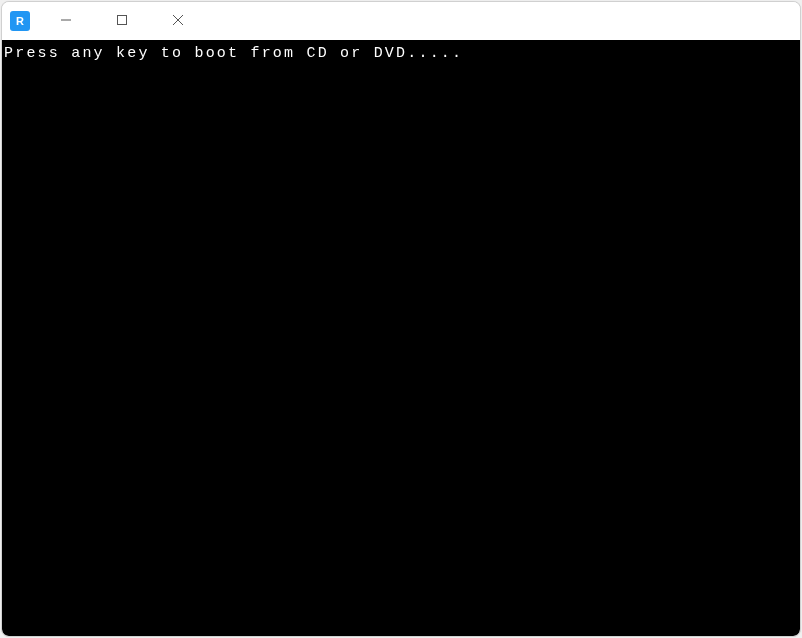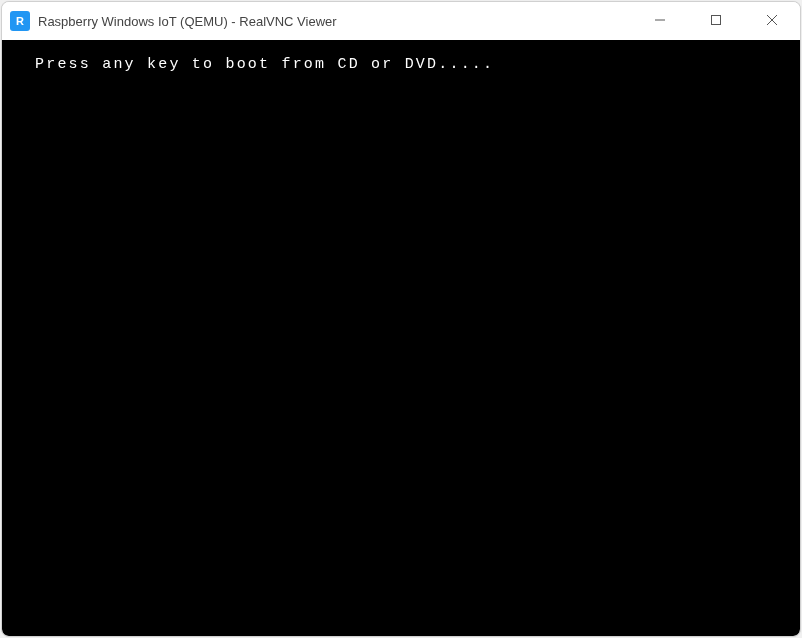--- a/index.html
+++ b/index.html
@@ -86,38 +86,36 @@
       color: #ffffff;
       font-family: "Courier New", Courier, monospace;
       font-size: 15px;
       padding: 0;
       overflow: hidden;
       position: relative;
       border-radius: 0 0 6px 6px;
     }
     .boot-text {
       position: absolute;
-      top: 16px;
+      top: 5px;
       left: 2px;
       white-space: pre;
       letter-spacing: 2.2px;
       word-spacing: 0px;
       line-height: 1.2;
-      margin-left: 31px;
     }
   </style>
 </head>
 <body>
 
 <div class="window">
   <div class="titlebar">
     <div class="app-icon">
       <span class="app-icon-inner">R</span>
     </div>
-    <div class="title-text">Raspberry Windows IoT (QEMU) - RealVNC Viewer</div>
     <div class="window-controls">
       <button class="window-control">
         <span>
           <svg viewBox="0 0 12 12">
               <line x1="1" y1="6" x2="11" y2="6"></line>
             </svg>
         </span>
       </button>
       <button class="window-control">
         <span>

